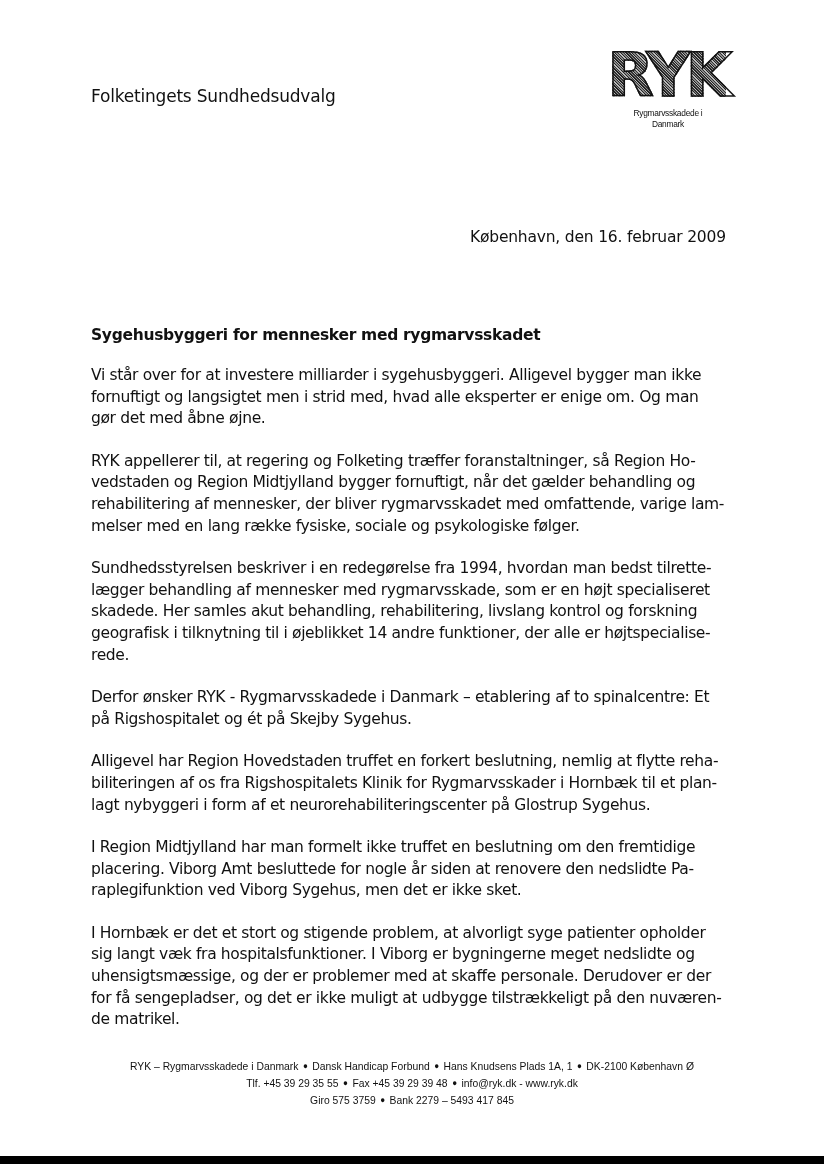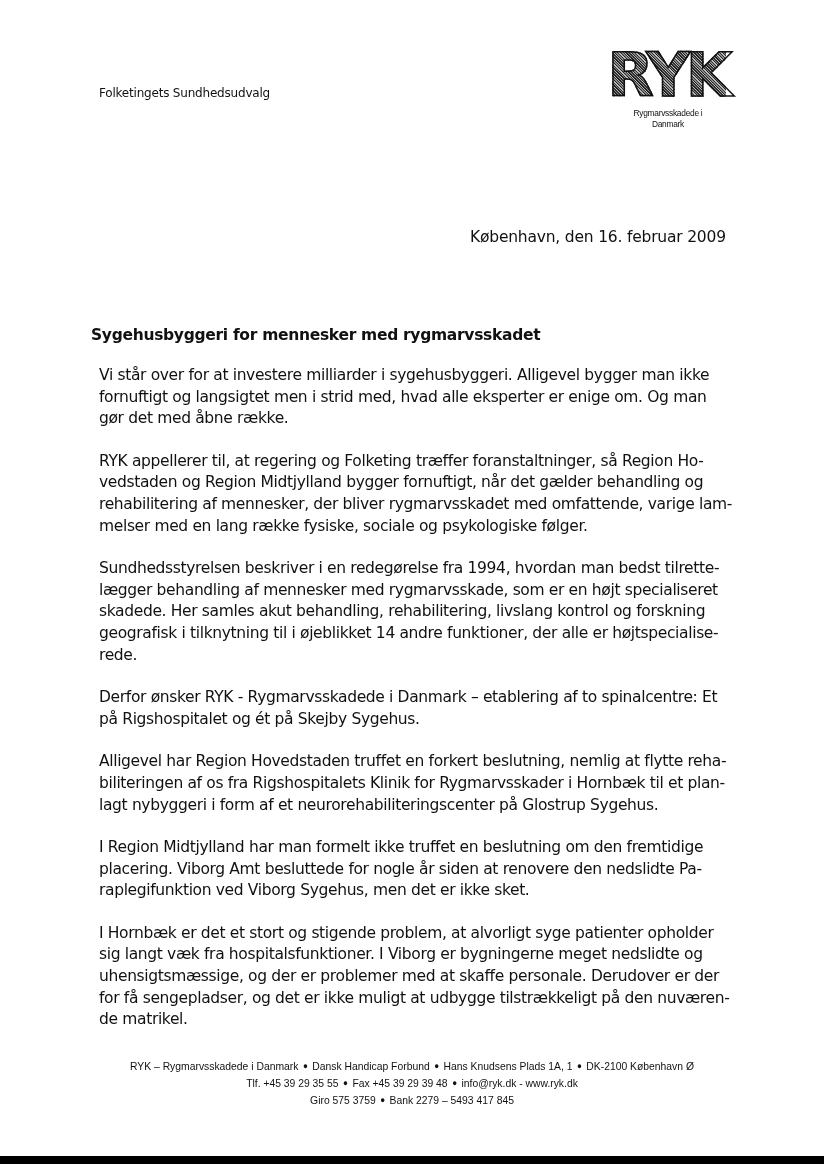--- a/index.html
+++ b/index.html
@@ -1,21 +1,21 @@
 <!DOCTYPE html>
 <html><head>
   <meta charset="utf-8">
   <style>
     html, body { margin: 0; padding: 0; }
     body {
       width: 824px; height: 1164px; background: #ffffff; position: relative; overflow: hidden;
       font-family: "DejaVu Sans", sans-serif; color: #111111;
     }
     .recipient {
-      position: absolute; left: 99px; top: 86px; font-size: 12px; letter-spacing: -0.2px;
+      position: absolute; left: 91px; top: 86px; font-size: 17px; letter-spacing: -0.2px;
     }
     .logo {
       position: absolute; left: 610px; top: 43px; width: 116px; height: 78px;
     }
     .logo-letters {
       position: absolute; left: 0; top: 0; width: 116px; height: 62px;
       display: flex; align-items: flex-end; justify-content: center;
       font-family: "DejaVu Sans", sans-serif; font-weight: bold; font-size: 60px; line-height: 60px;
       letter-spacing: -4px;
       color: transparent;
@@ -33,21 +33,21 @@
     .date {
       position: absolute; left: 470px; top: 228px; font-size: 15.5px; letter-spacing: -0.2px; text-align: center;
     }
     .title {
       position: absolute; left: 91px; top: 326px; font-size: 15.5px; font-weight: bold; letter-spacing: -0.3px;
     }
     .body {
       position: absolute; left: 91px; top: 365px; width: 640px;
       font-size: 15.5px; line-height: 21.6px; letter-spacing: -0.35px;
     }
-    .body p { margin: 0 0 21px 8px; }
+    .body p { margin: 0 0 21px 0; }
     .body p .line { display: block; white-space: nowrap; }
     .footer {
       position: absolute; left: 0; top: 1058px; width: 824px; text-align: center;
       font-family: "Liberation Sans", sans-serif; font-size: 11.5px; line-height: 17px; color: #111;
     }
     .footer .fl { display: block; transform: scaleX(0.9); transform-origin: center; white-space: nowrap; }
     .bullet { display: inline-block; margin: 0 5px; font-size: 9px; vertical-align: 1px; }
     .bottom-bar {
       position: absolute; left: 0; top: 1156px; width: 824px; height: 8px; background: #000;
     }
@@ -63,21 +63,21 @@
 </div>
 
 <div class="date">København, den 16. februar 2009</div>
 
 <div class="title">Sygehusbyggeri for mennesker med rygmarvsskadet</div>
 
 <div class="body">
   <p>
     <span class="line">Vi står over for at investere milliarder i sygehusbyggeri. Alligevel bygger man ikke</span>
     <span class="line">fornuftigt og langsigtet men i strid med, hvad alle eksperter er enige om. Og man</span>
-    <span class="line">gør det med åbne række.</span>
+    <span class="line">gør det med åbne øjne.</span>
   </p>
   <p>
     <span class="line">RYK appellerer til, at regering og Folketing træffer foranstaltninger, så Region Ho-</span>
     <span class="line">vedstaden og Region Midtjylland bygger fornuftigt, når det gælder behandling og</span>
     <span class="line">rehabilitering af mennesker, der bliver rygmarvsskadet med omfattende, varige lam-</span>
     <span class="line">melser med en lang række fysiske, sociale og psykologiske følger.</span>
   </p>
   <p>
     <span class="line">Sundhedsstyrelsen beskriver i en redegørelse fra 1994, hvordan man bedst tilrette-</span>
     <span class="line">lægger behandling af mennesker med rygmarvsskade, som er en højt specialiseret</span>

